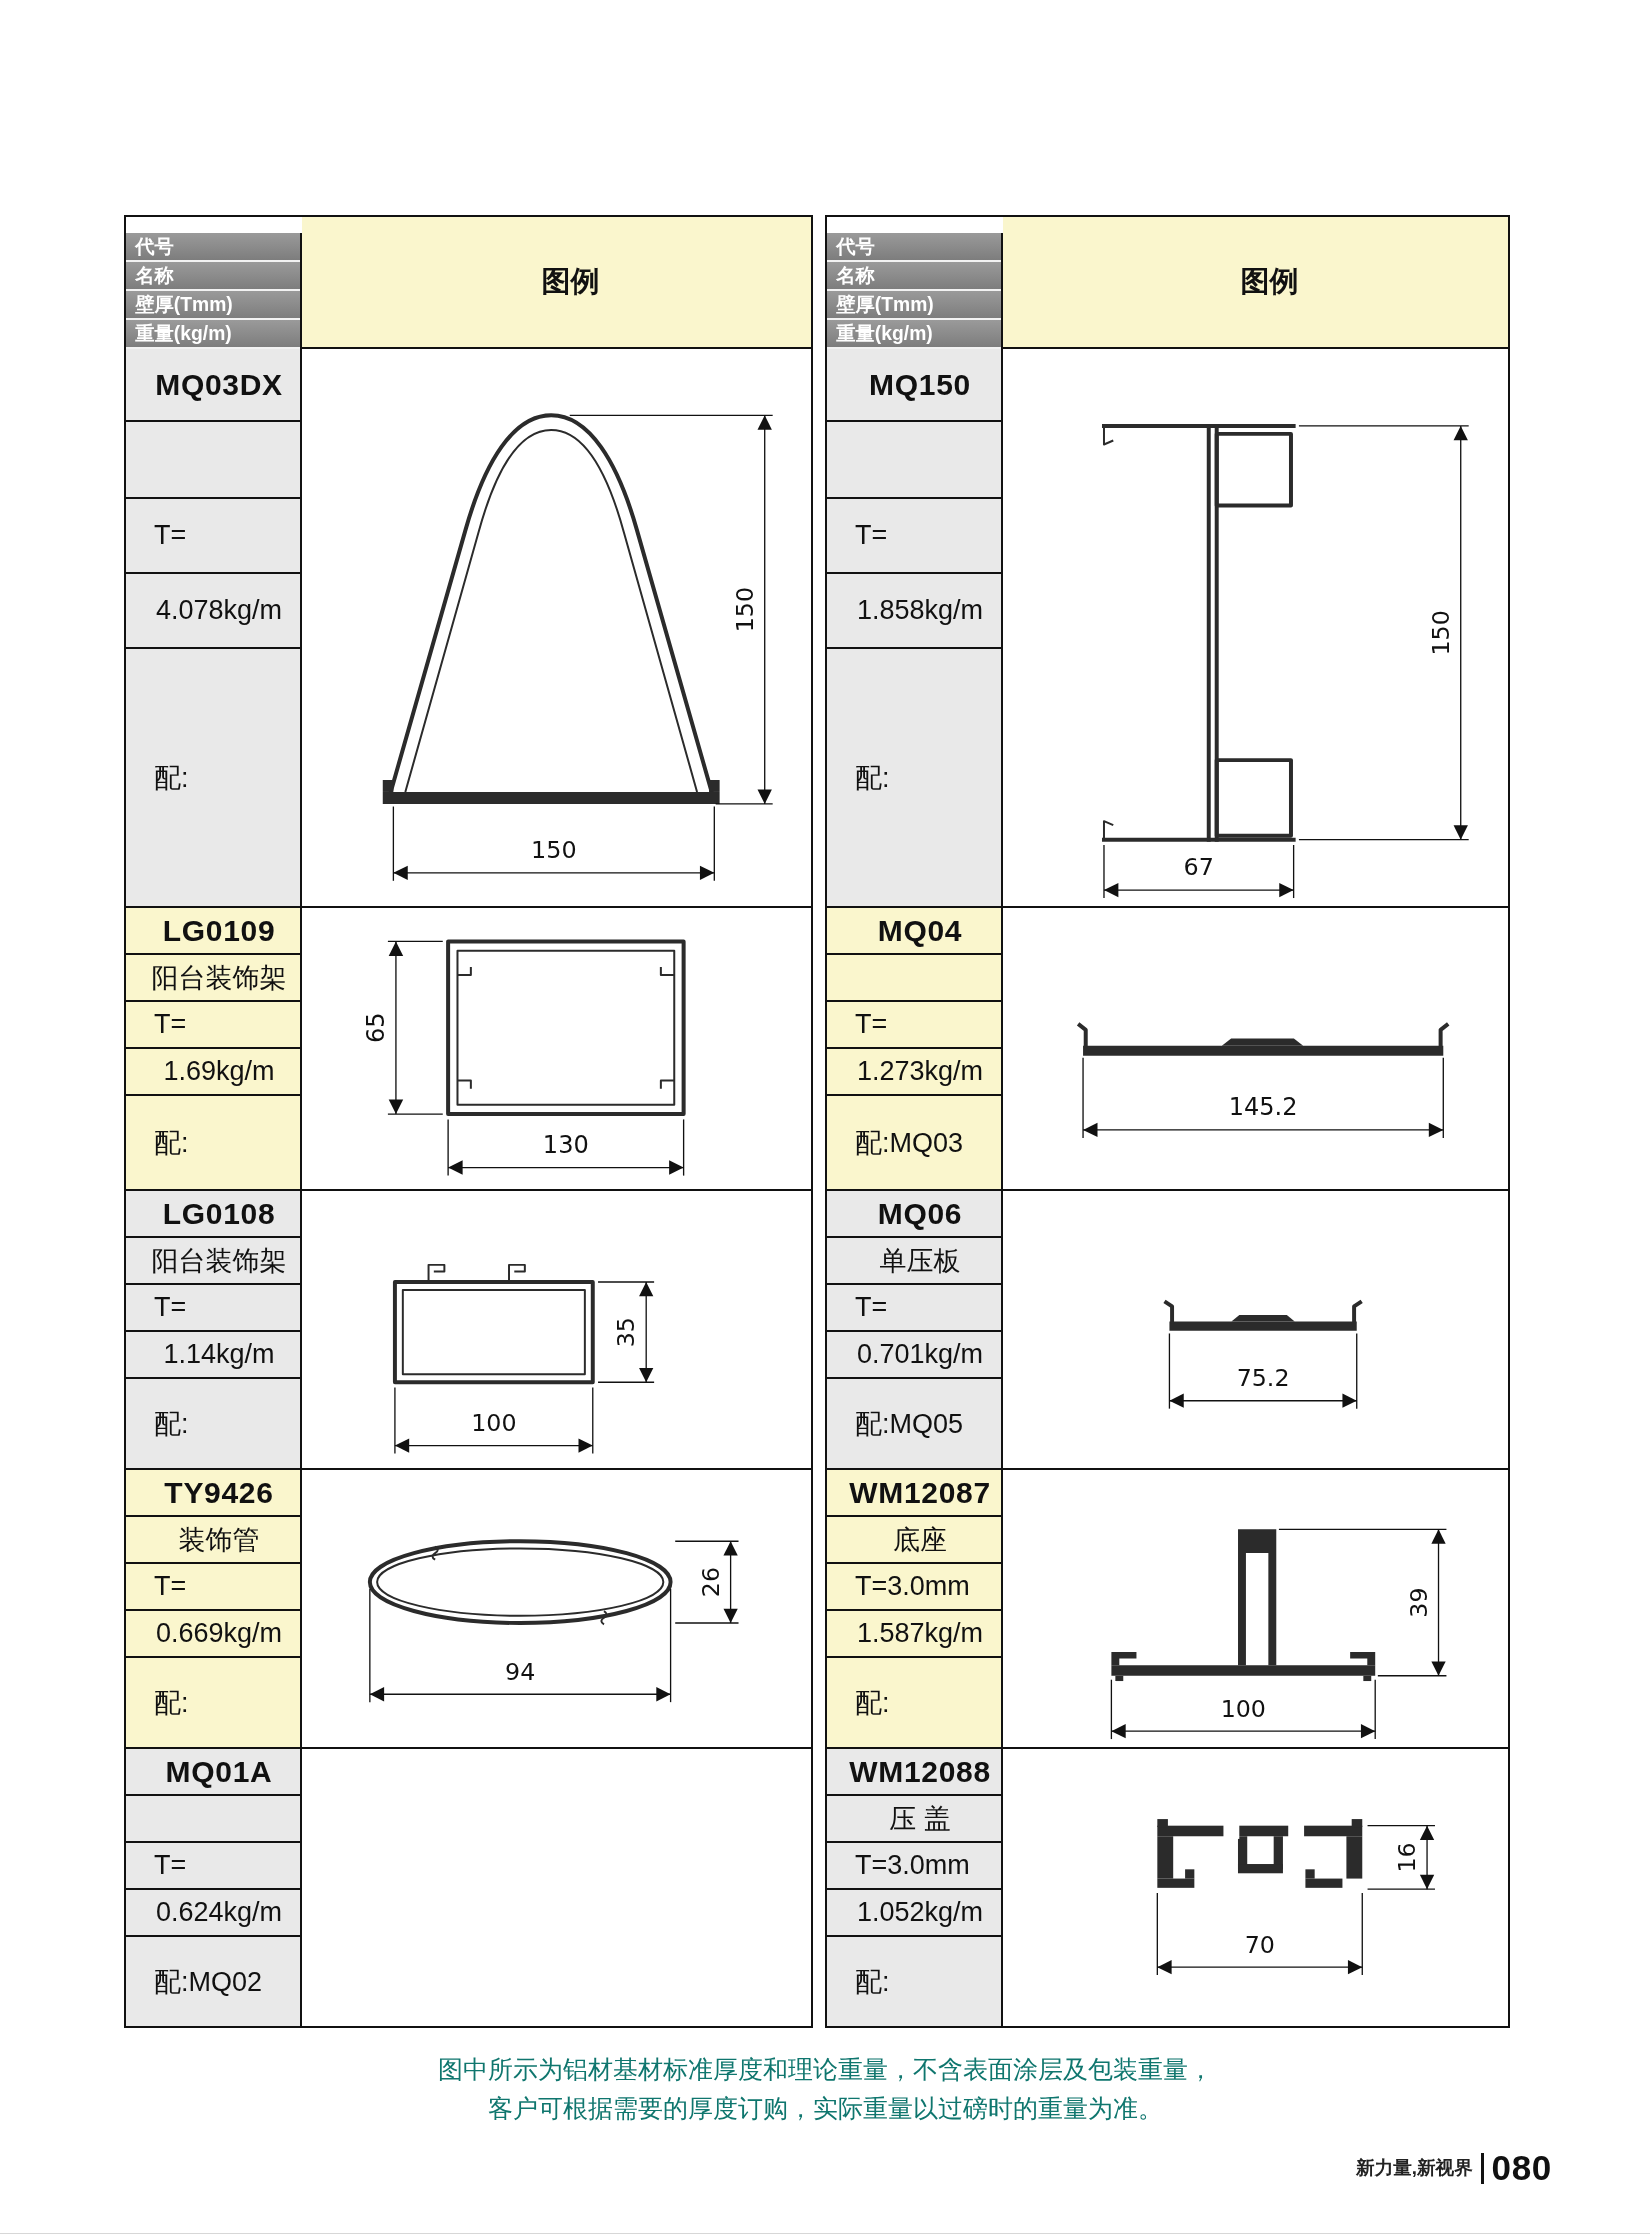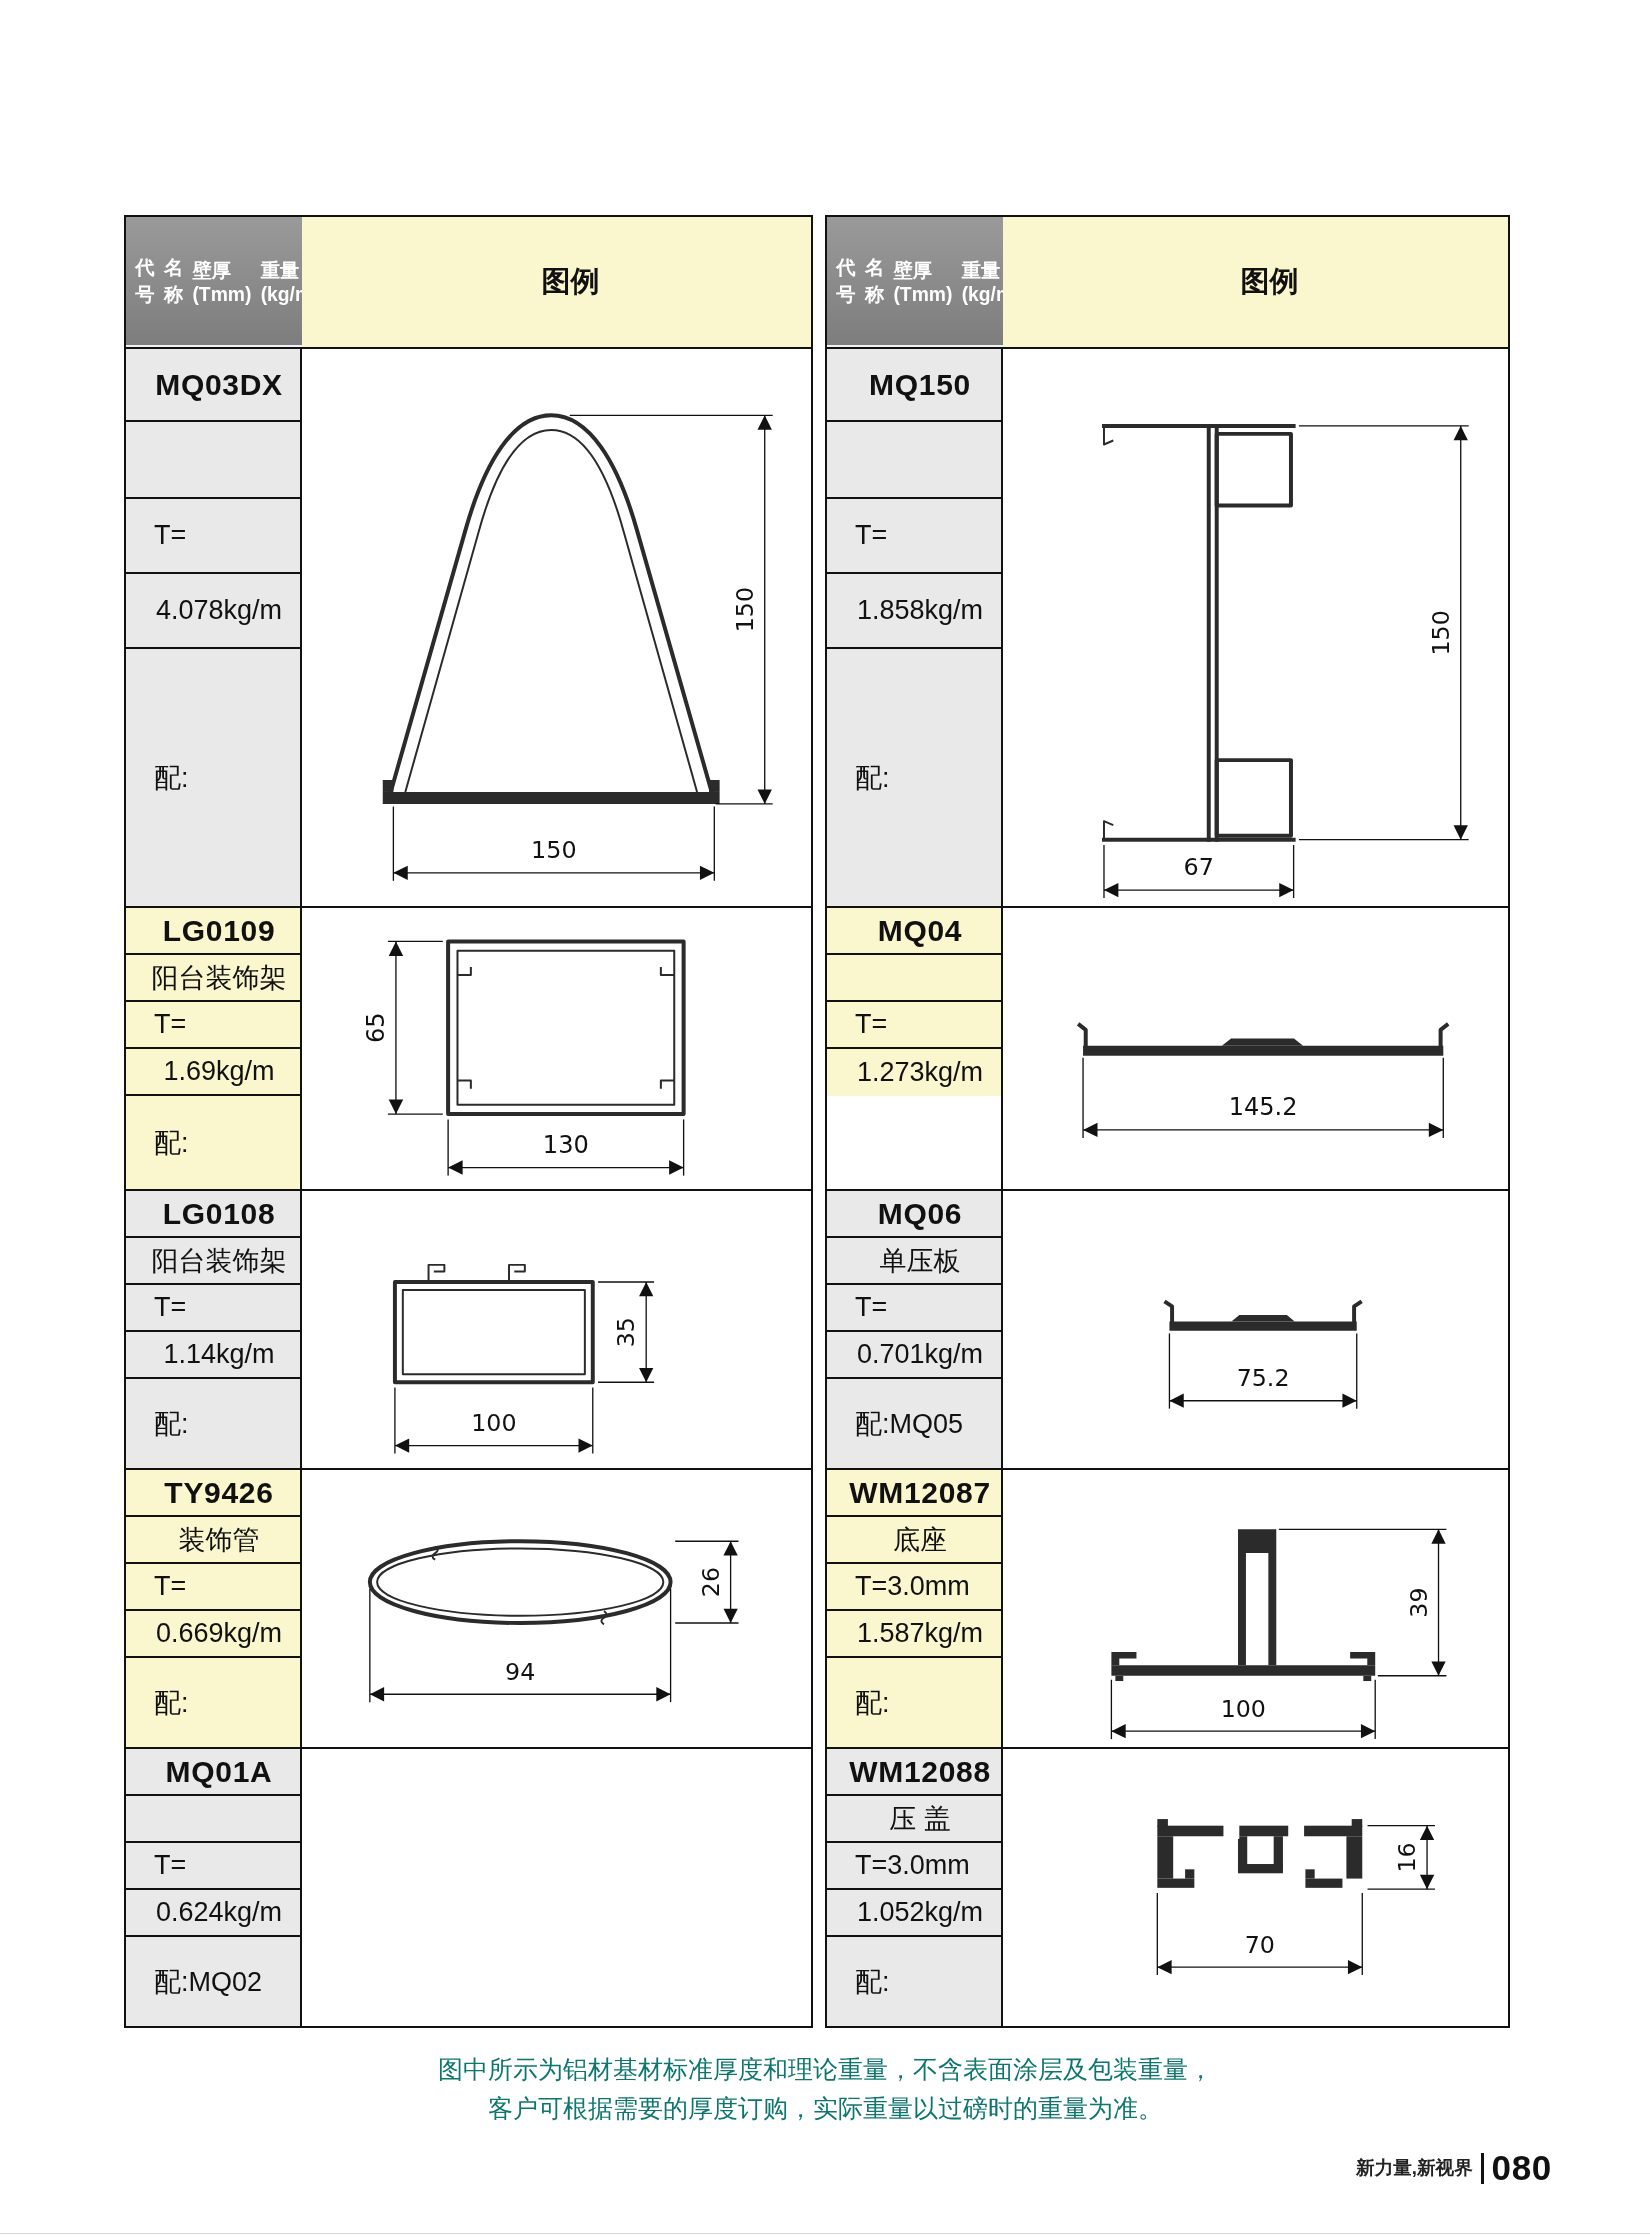--- a/index.html
+++ b/index.html
@@ -4,21 +4,21 @@
 <style>
   html,body{margin:0;padding:0;background:#ffffff;}
   body{font-family:"Liberation Sans","DejaVu Sans",sans-serif;color:#111;}
   .page{position:relative;width:1651px;height:2239px;background:#fff;overflow:hidden;}
 
   .tbl{position:absolute;top:215px;border:2.7px solid #111;background:#fff;box-sizing:border-box;}
   .tbl.left{left:124px;width:689px;}
   .tbl.right{left:825px;width:685px;}
 
   .hdr{display:flex;height:130px;}
-  .hdr-labels{width:176px;display:flex;border-right:2px solid #111;box-sizing:border-box;}
+  .hdr-labels{width:176px;display:flex;flex-direction:column;border-right:2px solid #111;box-sizing:border-box;margin-top:16px;}
   .hdr-cell{flex:1;background:linear-gradient(#9a9a9a,#7d7d7d);color:#fff;font-weight:bold;font-size:19.3px;display:flex;align-items:center;padding-left:9.3px;border-bottom:2px solid #f2f2f2;box-sizing:border-box;}
   .hdr-cell:last-child{border-bottom:none;}
   .legend{flex:1;background:#faf6cd;display:flex;align-items:center;justify-content:center;font-size:29px;font-weight:bold;color:#111;padding-left:28px;}
 
   .section{display:flex;border-top:2px solid #111;box-sizing:border-box;}
   .h1{height:559px;} .h2{height:283px;} .h3{height:279px;} .h4{height:279px;} .h5{height:279px;}
   .sec-labels{width:176px;border-right:2px solid #111;display:grid;box-sizing:border-box;}
   .s-tall{grid-template-rows:73px 77px 75px 75px 1fr;}
   .s-norm{grid-template-rows:47px 47px 47px 47px 1fr;}
   .cell{border-bottom:2px solid #111;display:flex;align-items:center;justify-content:center;font-size:27px;box-sizing:border-box;overflow:hidden;padding-left:12px;}
@@ -258,20 +258,21 @@
         </svg>
       </div>
     </div>
 
     <div class="section h2">
       <div class="sec-labels s-norm bg-y">
         <div class="cell code">MQ04</div>
         <div class="cell"></div>
         <div class="cell al">T=</div>
         <div class="cell">1.273kg/m</div>
+        <div class="cell al">配:MQ03</div>
       </div>
       <div class="diagram">
         <svg viewBox="0 0 757 420">
           <g>
             <path class="pfill" d="M120,206 h540 v15 h-540 z"></path>
             <path class="pfill" d="M328,206 l14,-11 h94 l14,11 z"></path>
             <path class="prof" d="M124,206 v-24 l-9,-7" stroke-width="5"></path>
             <path class="prof" d="M656,206 v-24 l9,-7" stroke-width="5"></path>
           </g>
           <g>

